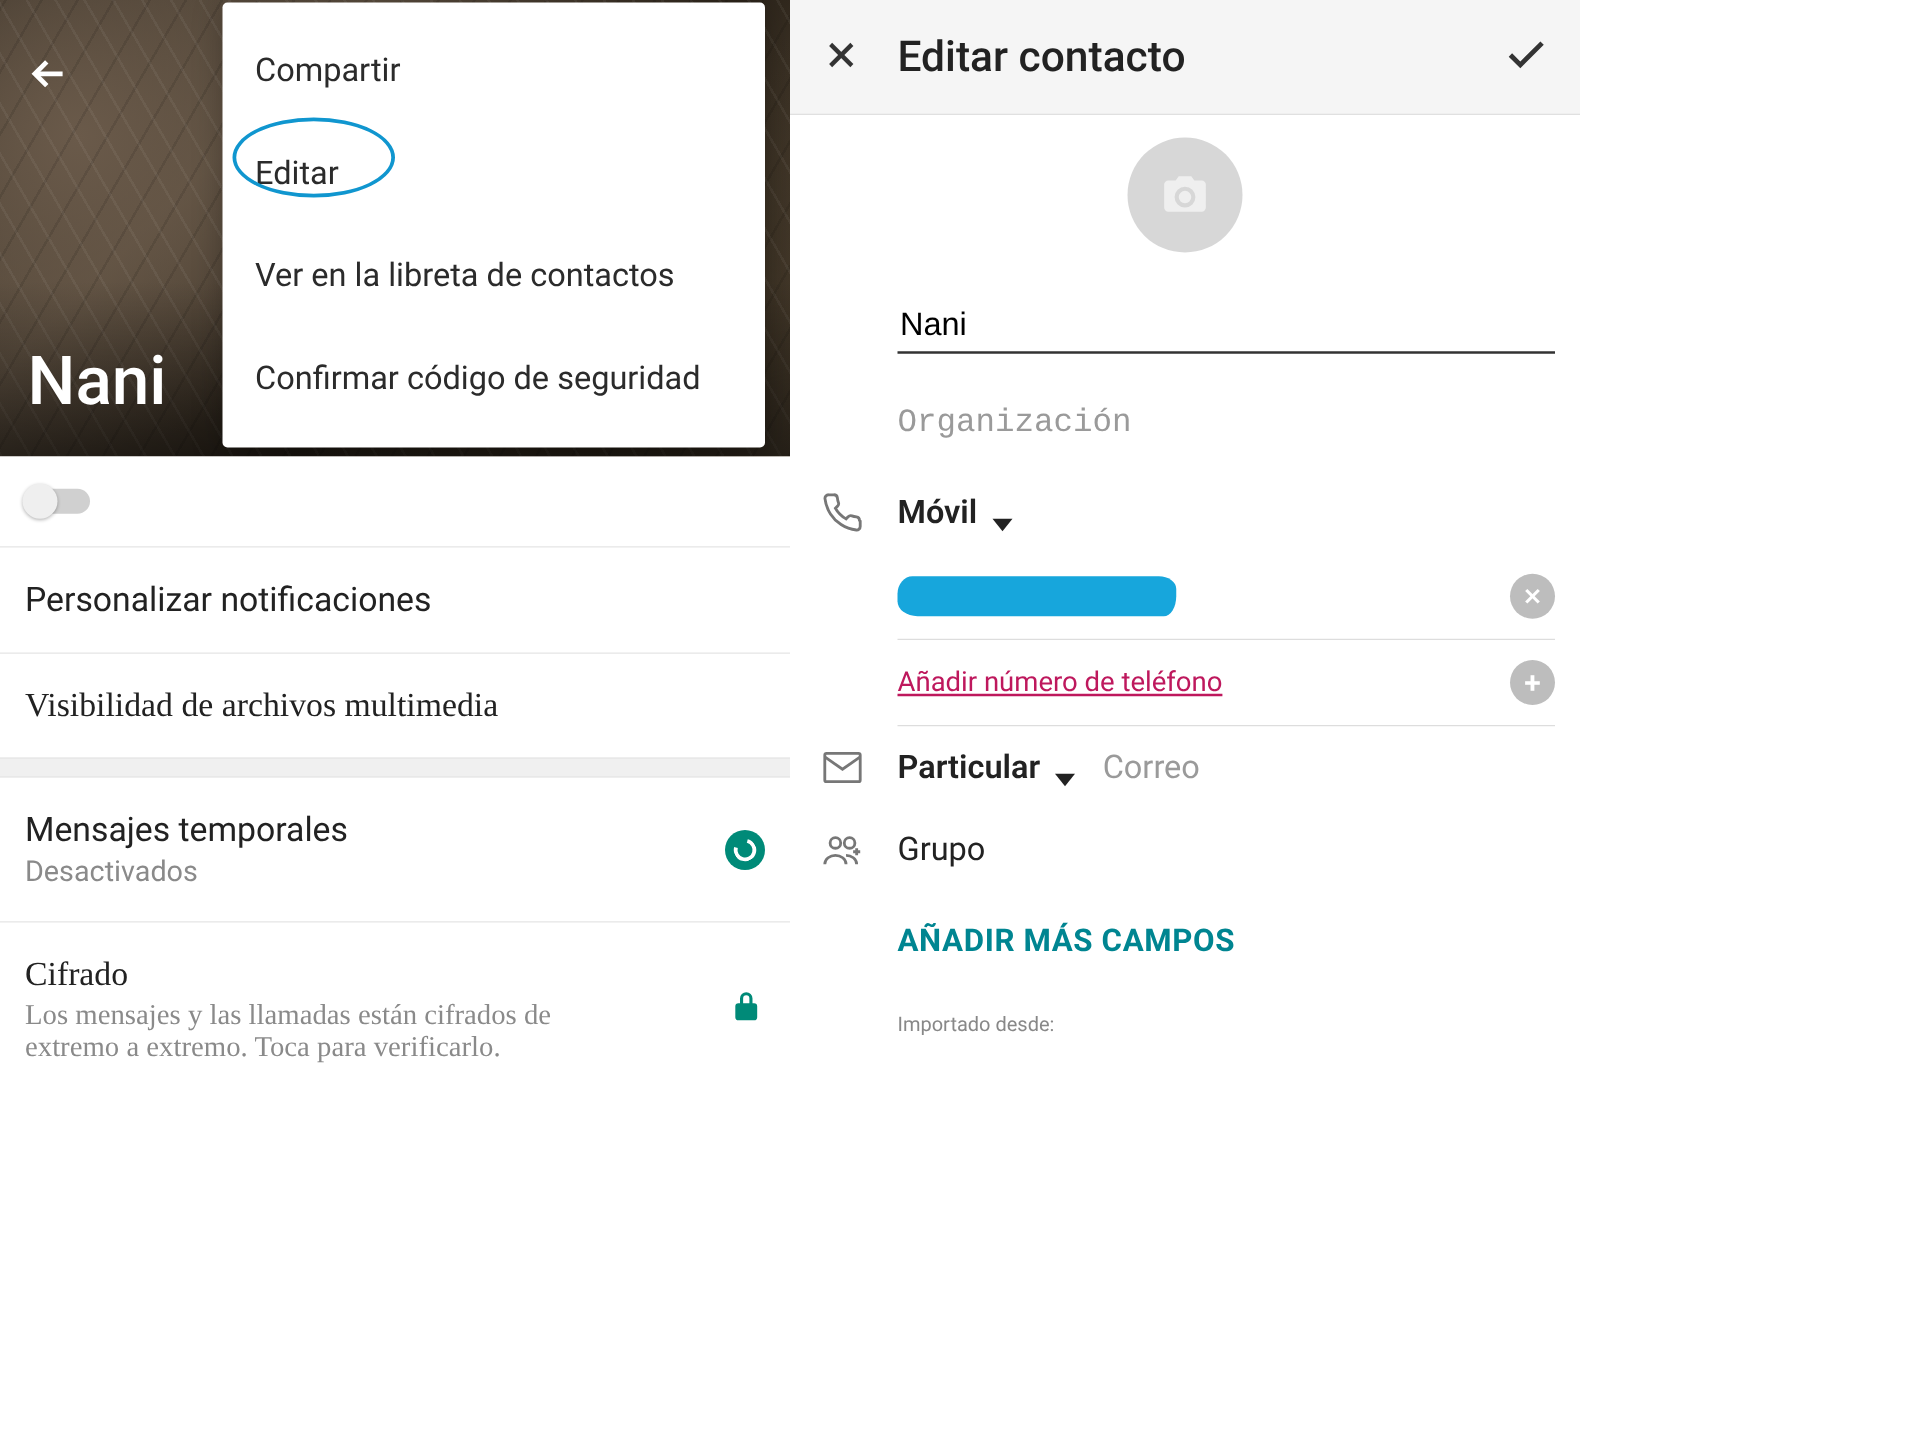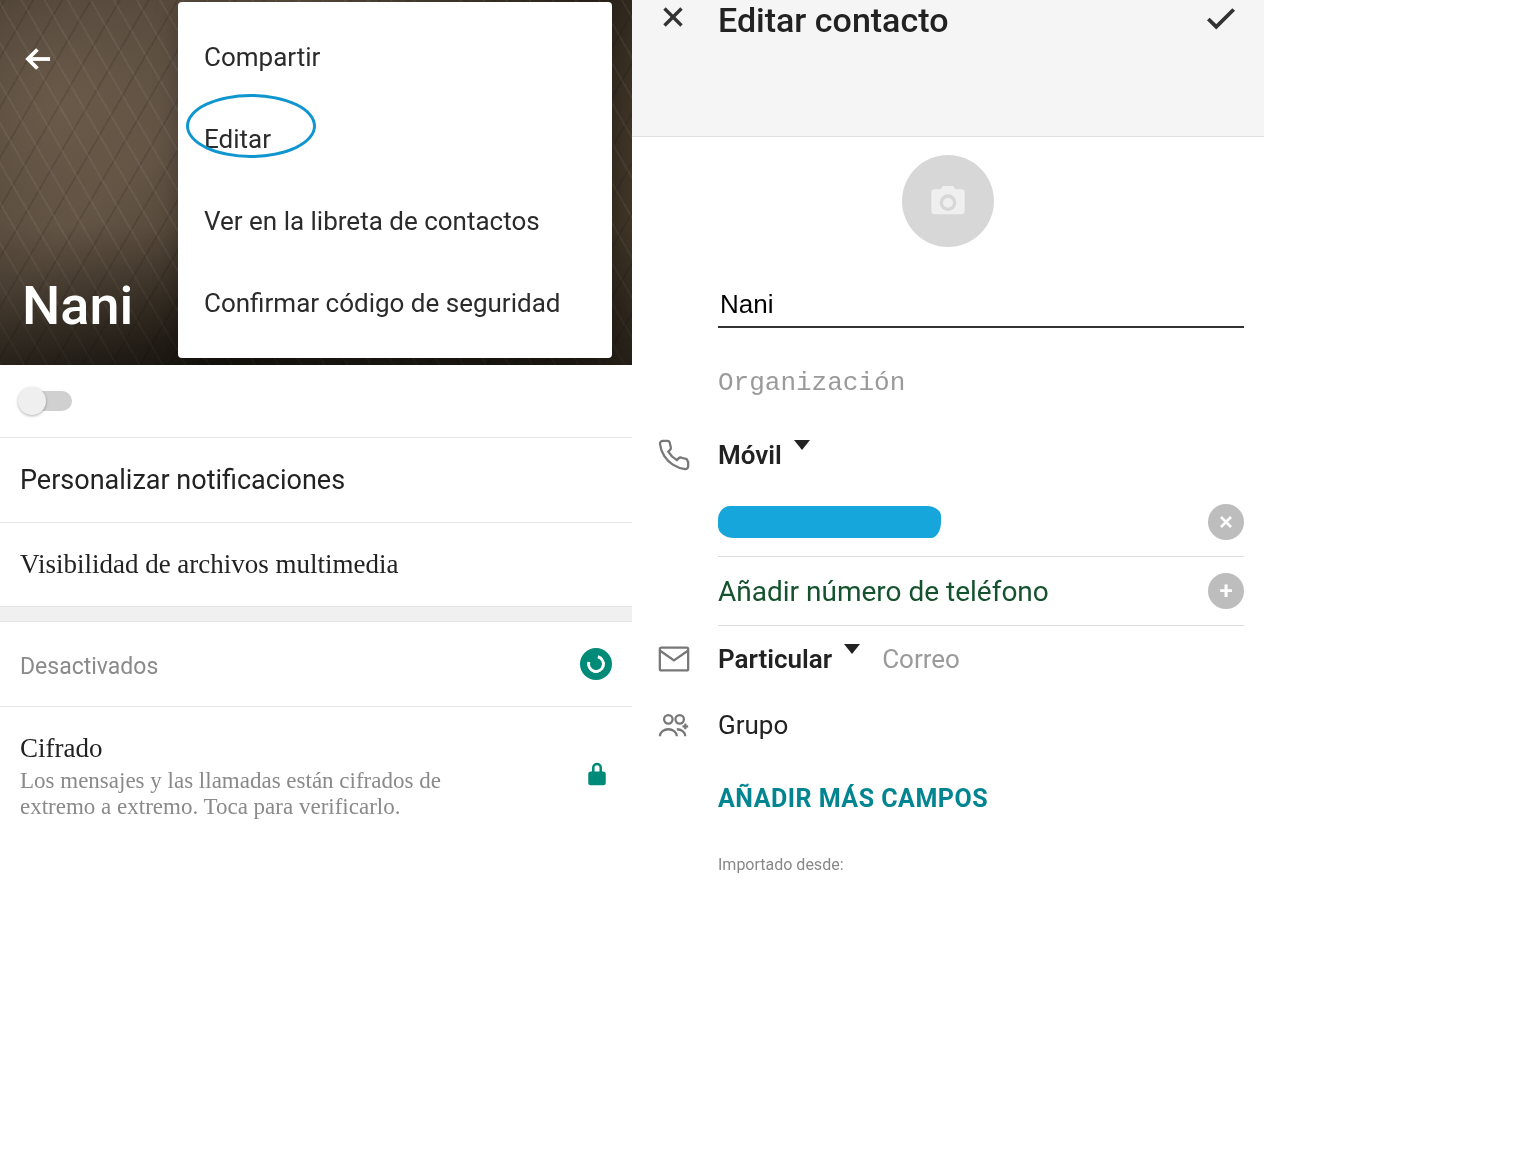--- a/index.html
+++ b/index.html
@@ -113,24 +113,24 @@
     border: 3px solid #fff;
     border-top-color: transparent;
     border-radius: 50%;
     top: 7px; left: 7px;
     transform: rotate(-30deg);
   }
   .lock-icon { color: #008a78; }
 
   
   .top-bar {
-    height: 137px;
+    height: 92px;
     background: #f5f5f5;
     display: flex;
-    align-items: flex-start;
+    align-items: center;
     padding: 0 24px;
     gap: 28px;
     border-bottom: 1px solid #e0e0e0;
   }
   .top-bar .title {
     flex: 1;
     font-size: 34px;
     font-weight: 500;
     color: #222;
   }
@@ -164,21 +164,21 @@
     font-size: 26px;
     padding: 6px 2px;
     width: 100%;
     outline: none;
   }
   .plain-text {
     font-size: 26px; color: #9a9a9a; width: 100%;
   }
   .type-label {
     font-size: 26px; font-weight: 600; color: #222;
-    display: flex; align-items: flex-start; gap: 12px;
+    display: flex; align-items: flex-end; gap: 12px;
   }
   .tri-down {
     width: 0; height: 0;
     border-left: 8px solid transparent;
     border-right: 8px solid transparent;
     border-top: 10px solid #222;
   }
   .redact {
     height: 32px; flex:1; max-width: 240px;
     background: #17a6dc;
@@ -232,20 +232,21 @@
   <div class="setting-row">
     <div class="label-col">Personalizar notificaciones</div>
   </div>
   <div class="setting-row noborder">
     <div class="label-col">Visibilidad de archivos multimedia</div>
   </div>
   <div class="section-gap"></div>
 
   <div class="setting-row">
     <div class="label-col">
+      <div>Mensajes temporales</div>
       <div class="sub-label">Desactivados</div>
     </div>
     <div class="timer-icon"></div>
   </div>
 
   <div class="setting-row noborder" style="align-items:flex-start;">
     <div class="label-col">
       <div>Cifrado</div>
       <div class="sub-label" style="max-width: 480px;">Los mensajes y las llamadas están cifrados de extremo a extremo. Toca para verificarlo.</div>
     </div>
@@ -309,21 +310,21 @@
       <div class="circ-btn">
         <svg width="20" height="20" viewBox="0 0 24 24" fill="none" stroke="currentColor" stroke-width="3">
             <path d="M18 6 6 18"></path>
             <path d="M6 6l12 12"></path>
           </svg>
       </div>
     </div>
     <div class="row-line-short"></div>
 
     <div class="field-row indent">
-      <div style="flex:1; font-size:28px; color:#14532d;">Añadir número de teléfono</div>
+      <div style="flex:1; font-size:22px; color:#be185d;text-decoration:underline;">Añadir número de teléfono</div>
       <div class="circ-btn">+</div>
     </div>
     <div class="row-line-short"></div>
 
     <div class="field-row">
       <div class="icon-col">
         <svg width="34" height="34" viewBox="0 0 24 24" fill="none" stroke="currentColor" stroke-width="1.6">
           <rect x="2" y="4" width="20" height="16" rx="1"></rect>
           <path d="M2 6l10 7L22 6"></path>
         </svg>

